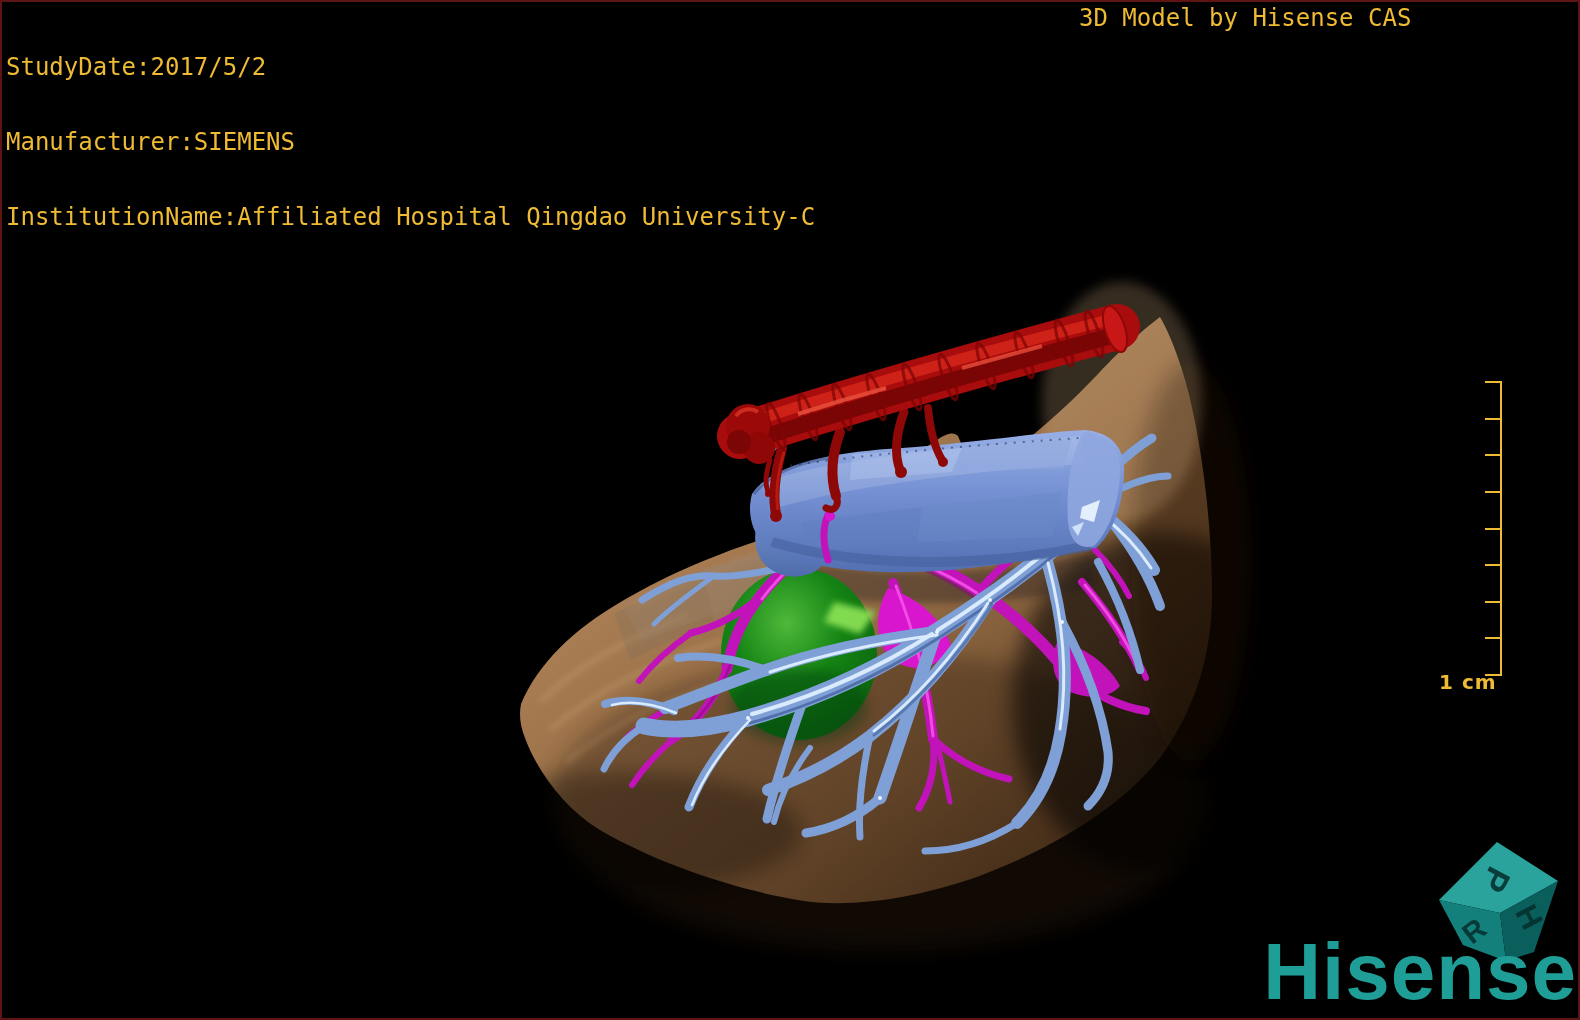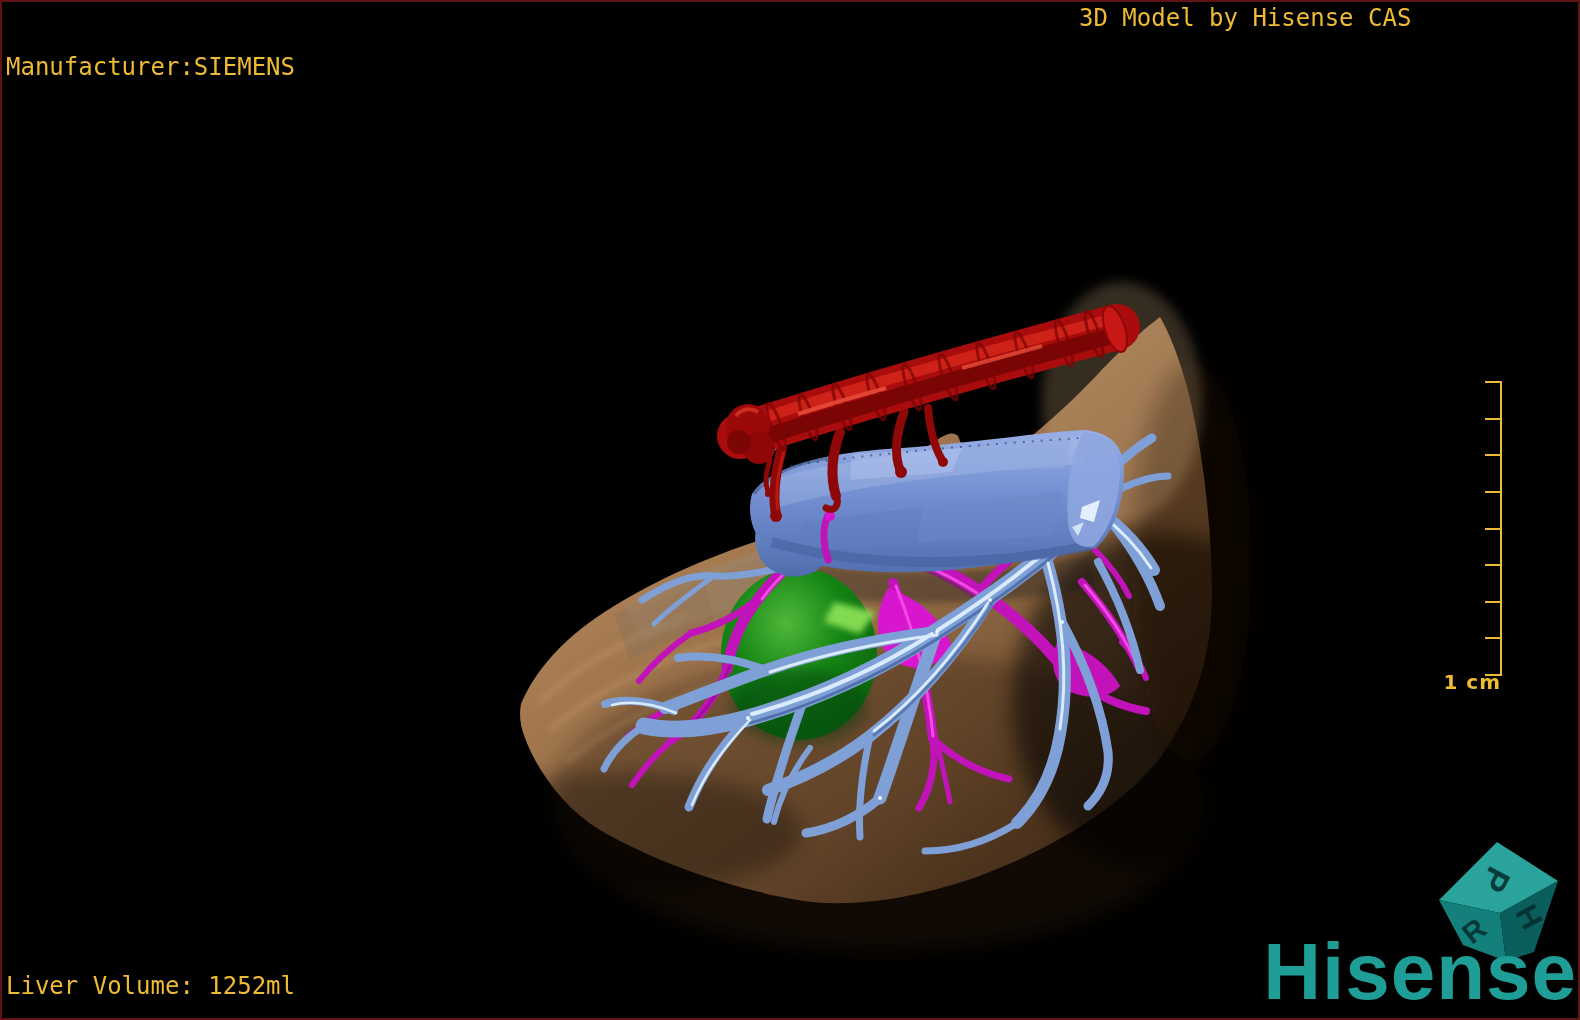--- a/index.html
+++ b/index.html
@@ -24,21 +24,21 @@
   }
   .scale-bar .vline{
     position:absolute; right:0; top:0; width:2px; height:100%;
     background:var(--overlay-gold,#efbb35);
   }
   .scale-bar .tick{
     position:absolute; left:0; width:16px; height:2px;
     background:var(--overlay-gold,#efbb35);
   }
   .scale-label{
-    position:absolute; left:1437px; top:668px; width:62px; text-align:right;
+    position:absolute; left:1437px; top:668px; width:62px; text-align:left;
     color:var(--overlay-gold,#efbb35);
     font-family:"DejaVu Sans", sans-serif; font-weight:bold; font-size:20px;
     letter-spacing:1px;
   }
   .wordmark{
     position:absolute; right:1px; bottom:6px;
     color:var(--hisense-teal,#1f9e97);
     font-family:Liberation Sans, sans-serif;
     font-weight:bold; font-size:80px; line-height:1; letter-spacing:1px;
   }
@@ -262,26 +262,27 @@
       <circle cx="746" cy="424" r="22" fill="#9C0909"></circle>
       <circle cx="757" cy="446" r="16" fill="#8F0707"></circle>
       <circle cx="737" cy="440" r="12" fill="#7C0505"></circle>
       <path d="M734,414 A16,16 0 0 1 756,410" fill="none" stroke="#D83426" stroke-width="4" opacity="0.8"></path>
 
       <ellipse cx="1113" cy="327" rx="10" ry="24" transform="rotate(-18 1113 327)" fill="#C81717" stroke="#8F0707" stroke-width="2"></ellipse>
     </g>
   </svg>
 
   <div class="overlay-text patient-info">
+    <div>StudyDate:2017/5/2</div>
     <div>Manufacturer:SIEMENS</div>
+    <div>InstitutionName:Affiliated Hospital Qingdao University-C</div>
   </div>
 
   <div class="overlay-text watermark">3D Model by Hisense CAS</div>
 
-  <div class="overlay-text liver-volume">Liver Volume: 1252ml</div>
 
   <div class="scale-bar">
     <div class="vline"></div>
     <div>
         <div class="tick" style="top: 0px;"></div>
         <div class="tick" style="top: 37px;"></div>
         <div class="tick" style="top: 73px;"></div>
         <div class="tick" style="top: 110px;"></div>
         <div class="tick" style="top: 147px;"></div>
         <div class="tick" style="top: 183px;"></div>

